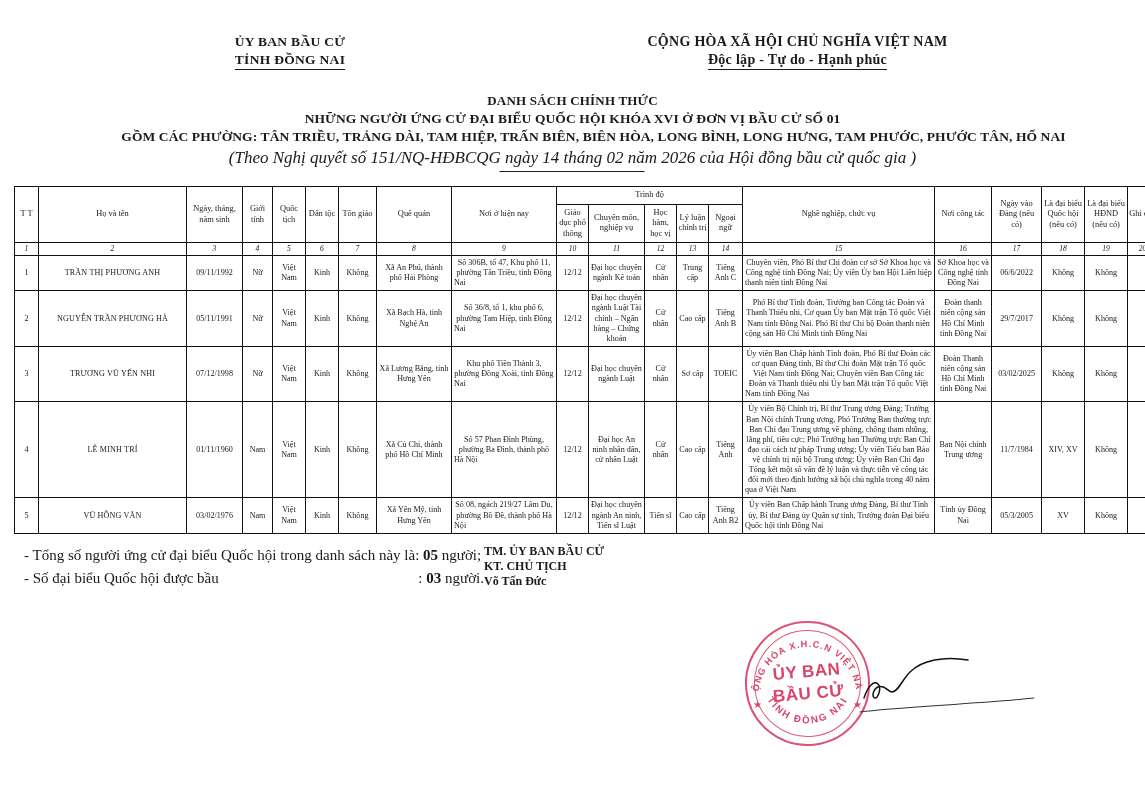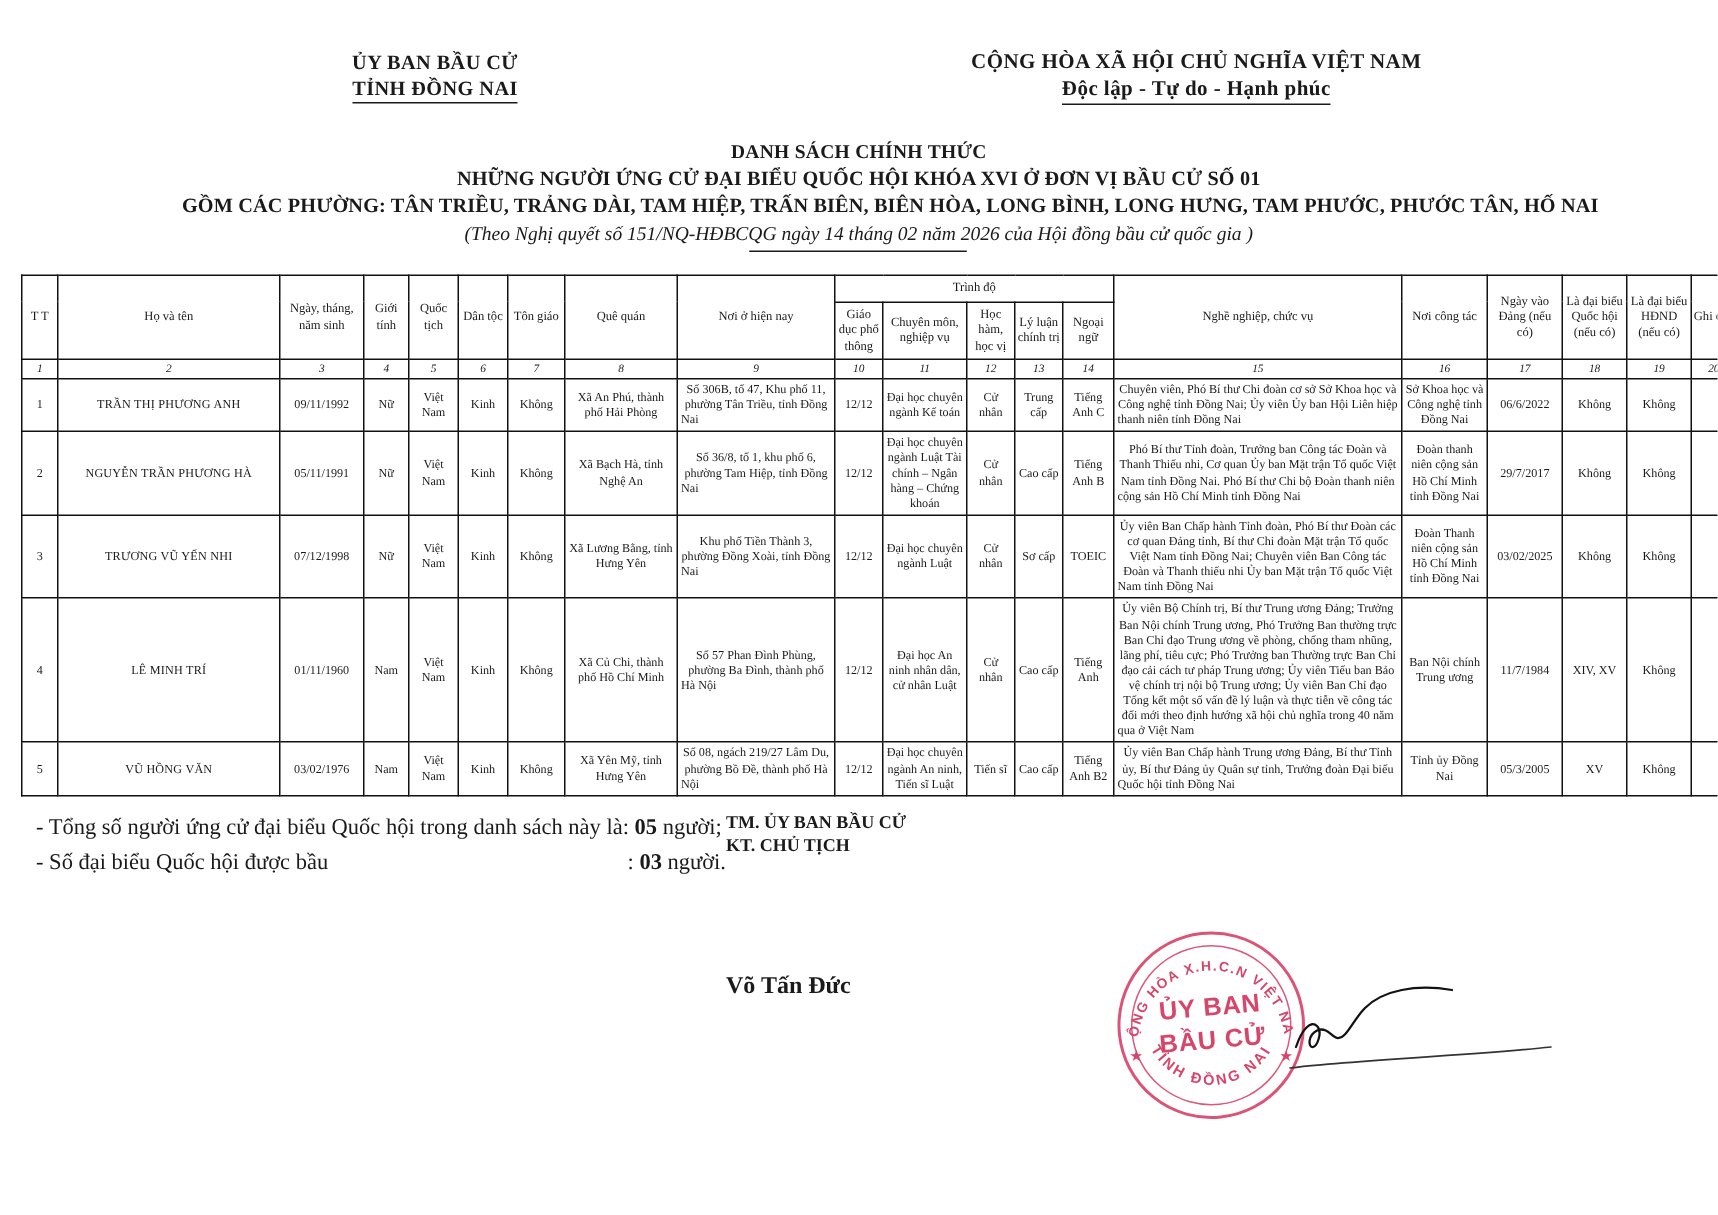--- a/index.html
+++ b/index.html
@@ -65,21 +65,21 @@
   }
   .title-3 {
     font-weight: bold;
     font-size: 13.5px;
     margin-top: 2px;
     letter-spacing: .1px;
     padding-left: 42px;
   }
   .title-4 {
     font-style: italic;
-    font-size: 13px;
+    font-size: 17px;
     margin-top: 3px;
     display: inline-block;
     position: relative;
   }
   .title-4::after {
     content: "";
     position: absolute;
     left: 50%;
     transform: translateX(-50%);
     bottom: -4px;
@@ -167,21 +167,21 @@
   .foot-right {
     flex: 1;
     text-align: left;
     font-size: 12px;
     padding-right: 50px;
     position: relative;
   }
   .foot-right .fr-l1 { font-weight: bold; }
   .foot-right .fr-l2 { font-weight: bold; }
   .foot-right .fr-l3 { font-weight: bold; font-size: 12.5px; margin-top: 1px; }
-  .foot-right .fr-name { font-weight: bold; font-size: 16px; margin-top: 78px; }
+  .foot-right .fr-name { font-weight: bold; font-size: 12px; }
 
   
   .stamp {
     position: absolute;
     left: 745px;
     top: 621px;
     width: 125px;
     height: 125px;
     pointer-events: none;
   }

